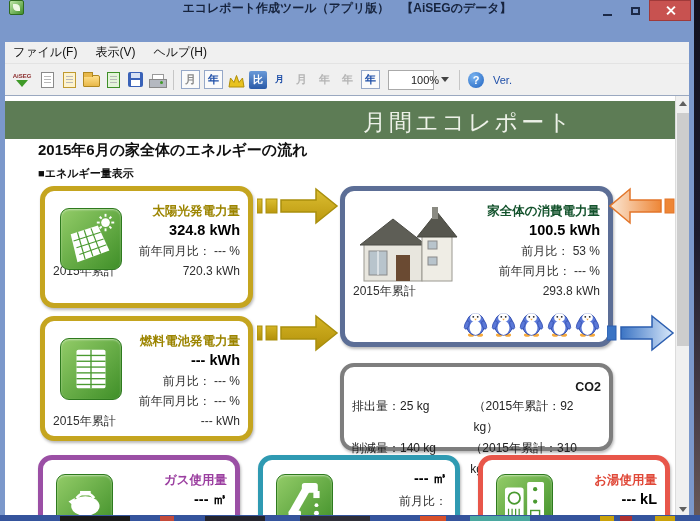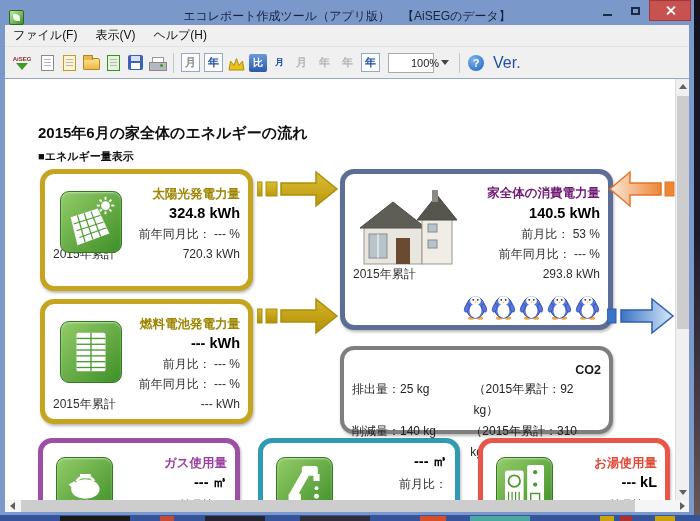--- a/index.html
+++ b/index.html
@@ -5,21 +5,21 @@
   * { margin:0; padding:0; box-sizing:border-box; }
   html,body { width:700px; height:521px; overflow:hidden; }
   body {
     font-family:"Liberation Sans","DejaVu Sans",sans-serif;
     background:linear-gradient(180deg,#12121f 0%,#1c1b2e 45%,#4a3f48 80%,#6a5a58 100%);
     position:relative;
   }
   
   .window { position:absolute; left:0; top:0; width:694px; height:515px;
     background:#7b98cb; padding:0 5px; }
-  .titlebar { height:25px; position:relative; display:flex; align-items:flex-end; }
+  .titlebar { height:42px; position:relative; display:flex; align-items:flex-start;font-weight:bold; }
   .app-icon { width:15px; height:15px; margin-left:4px; border-radius:2px;
     background:linear-gradient(135deg,#bfe6a8,#3f8f28); border:1px solid #2e6a1e; position:relative; }
   .app-icon::after { content:""; position:absolute; left:3px; top:3px; width:7px; height:7px;
     background:#eef8e4; border-radius:0 60% 0 60%; }
   .title-text { position:absolute; left:0; right:0; text-align:center; font-size:12px; color:#16233d; }
   .caps { position:absolute; right:-2px; top:0; display:flex; height:21px; }
   .cap { width:28px; height:21px; display:flex; align-items:center; justify-content:center; }
   .glyph-min { width:9px; height:2px; background:#1c2a48; margin-top:8px; }
   .glyph-max { width:9px; height:8px; border:2px solid #1c2a48; }
   .cap.close { width:42px; background:#c85250; border:1px solid #a03a3a; }
@@ -59,38 +59,38 @@
   .circ-month { border:2px solid #e86a20; border-radius:50%; width:17px; height:17px; font-size:9px; }
   .ic-crown { margin-top:2px; }
   .ic-compare { width:18px; height:18px; background:linear-gradient(180deg,#6a9ad8,#2a5aa8); color:#fff;
     font-size:10px; font-weight:bold; display:flex; align-items:center; justify-content:center; border-radius:2px; }
   .zoom-box { width:46px; height:20px; background:#fff; border:1px solid #aaa; font-size:11px; color:#222;
     display:flex; align-items:center; padding-left:22px; margin-left:4px; }
   .zoom-drop { width:14px; height:20px; display:flex; align-items:center; justify-content:center; }
   .tri-down { width:0; height:0; border-left:4px solid transparent; border-right:4px solid transparent; border-top:5px solid #444; }
   .ic-help { width:16px; height:16px; border-radius:50%; background:radial-gradient(circle at 35% 30%,#7ab4f0,#1f62c0);
     color:#fff; font-size:11px; font-weight:bold; display:flex; align-items:center; justify-content:center; }
-  .ver-label { font-size:16px; color:#1f4fa8; margin-left:4px; }
+  .ver-label { font-size:11px; color:#1f4fa8; margin-left:4px; }
   
   .docarea { position:relative; height:422px; background:#fff; overflow:hidden; border-top:1px solid #9aa8c0; }
   .banner { position:absolute; left:0; top:5px; height:38px; width:670px; background:#5d7c55; }
   .banner-title { position:absolute; left:358px; top:6px; font-size:23px; letter-spacing:3px; color:#edf1e8; }
   .heading { position:absolute; left:33px; top:45px; font-size:15px; font-weight:bold; color:#101010; }
   .subheading { position:absolute; left:33px; top:70px; font-size:11px; font-weight:bold; color:#101010; }
   .card { position:absolute; background:#fff; border-radius:14px; box-shadow:1px 2px 3px rgba(0,0,0,.28); }
   .card-inner { position:relative; width:100%; height:100%; padding:8px 8px 6px; }
   .c-solar { left:35px; top:90px;  width:213px; height:122px; border:5px solid #c5a51f; }
   .c-fuel  { left:35px; top:220px; width:213px; height:125px; border:5px solid #c5a51f; }
   .c-home  { left:335px; top:90px; width:273px; height:161px; border:5px solid #5c6e96; }
   .c-co2   { left:335px; top:267px; width:273px; height:88px; border:4px solid #7e7e7e; }
   .c-gas   { left:33px;  top:359px; width:202px; height:118px; border:5px solid #9b4fa5; }
   .c-water { left:253px; top:359px; width:202px; height:118px; border:5px solid #2f9ab2; }
   .c-hot   { left:473px; top:359px; width:192px; height:118px; border:5px solid #e8564a; }
   .card-title { font-size:12.5px; font-weight:bold; text-align:right; line-height:18px; margin-top:3px; }
-  .t-gold { color:#9c8500; } .t-home { color:#701a75;font-family:Liberation Mono, monospace; } .t-purple { color:#9b3fa0; }
+  .t-gold { color:#9c8500; } .t-home { color:#14532d; } .t-purple { color:#9b3fa0; }
   .t-teal { color:#1f8aa5; } .t-red { color:#e04838; } .t-co2 { color:#1a1a1a; }
   .card-value { font-size:14.5px; font-weight:bold; color:#000; text-align:right; line-height:21px; }
   .line { font-size:12px; color:#2e2e2e; text-align:right; line-height:20px; }
   .row { display:flex; justify-content:space-between; font-size:12px; color:#2e2e2e; line-height:20px; }
   .eco-icon { position:absolute; left:15px; top:17px; width:62px; height:62px; border-radius:9px;
     background:linear-gradient(135deg,#93cc68,#3f8f28); border:1px solid #2e7a1e; box-shadow:inset 0 1px 2px rgba(255,255,255,.5); }
   .eco-icon.small { width:57px; height:57px; left:13px; top:14px; }
   .house-img { position:absolute; left:13px; top:14px; }
   .penguin-row { position:absolute; right:8px; bottom:0px; display:flex; gap:3px; }
   .co2-line { display:flex; font-size:12px; color:#222; line-height:21px; }
@@ -202,20 +202,23 @@
       </span>
     <span class="tb-sep"></span>
     <span class="tb">
         <span class="ic-help">?</span>
       </span>
     <span class="ver-label">Ver.</span>
   </div>
 
   <div class="docarea">
 
+    <div class="banner">
+      <span class="banner-title">月間エコレポート</span>
+    </div>
     <div class="heading">2015年6月の家全体のエネルギーの流れ</div>
     <div class="subheading">■エネルギー量表示</div>
 
     <div class="card c-solar">
       <div class="card-inner">
         <div class="eco-icon">
           <svg width="60" height="60" viewBox="0 0 62 62">
             <circle cx="46" cy="14" r="4.5" fill="#fff"></circle>
             <g stroke="#fff" stroke-width="2">
                 <line x1="46" y1="5" x2="46" y2="8"></line>
@@ -285,21 +288,21 @@
             <polygon points="59,32 79,7 99,32" fill="#56564e" stroke="#46463e"></polygon>
             <rect x="74" y="2" width="6" height="12" fill="#8a8a82"></rect>
             <rect x="38" y="50" width="14" height="26" fill="#6a4a32"></rect>
             <rect x="11" y="46" width="18" height="24" fill="#b8c4cc" stroke="#8a8a8a"></rect>
             <line x1="20" y1="46" x2="20" y2="70" stroke="#fff"></line>
             <rect x="70" y="36" width="9" height="8" fill="#b8c4cc" stroke="#8a8a8a"></rect>
             <rect x="70" y="52" width="9" height="8" fill="#b8c4cc" stroke="#8a8a8a"></rect>
           </svg>
         </div>
         <div class="card-title t-home">家全体の消費電力量</div>
-        <div class="card-value">140.5 kWh</div>
+        <div class="card-value">100.5 kWh</div>
         <div class="line"><span>前月比：</span> <span>53 %</span></div>
         <div class="line"><span>前年同月比：</span> <span>--- %</span></div>
         <div class="row">
             <span>2015年累計</span>
             <span>293.8 kWh</span>
           </div>
         <div class="penguin-row">
             <span>
   <svg width="25" height="30" viewBox="0 0 26 30">
     <ellipse cx="8.5" cy="27.5" rx="3.4" ry="1.9" fill="#f5a93c"></ellipse>

